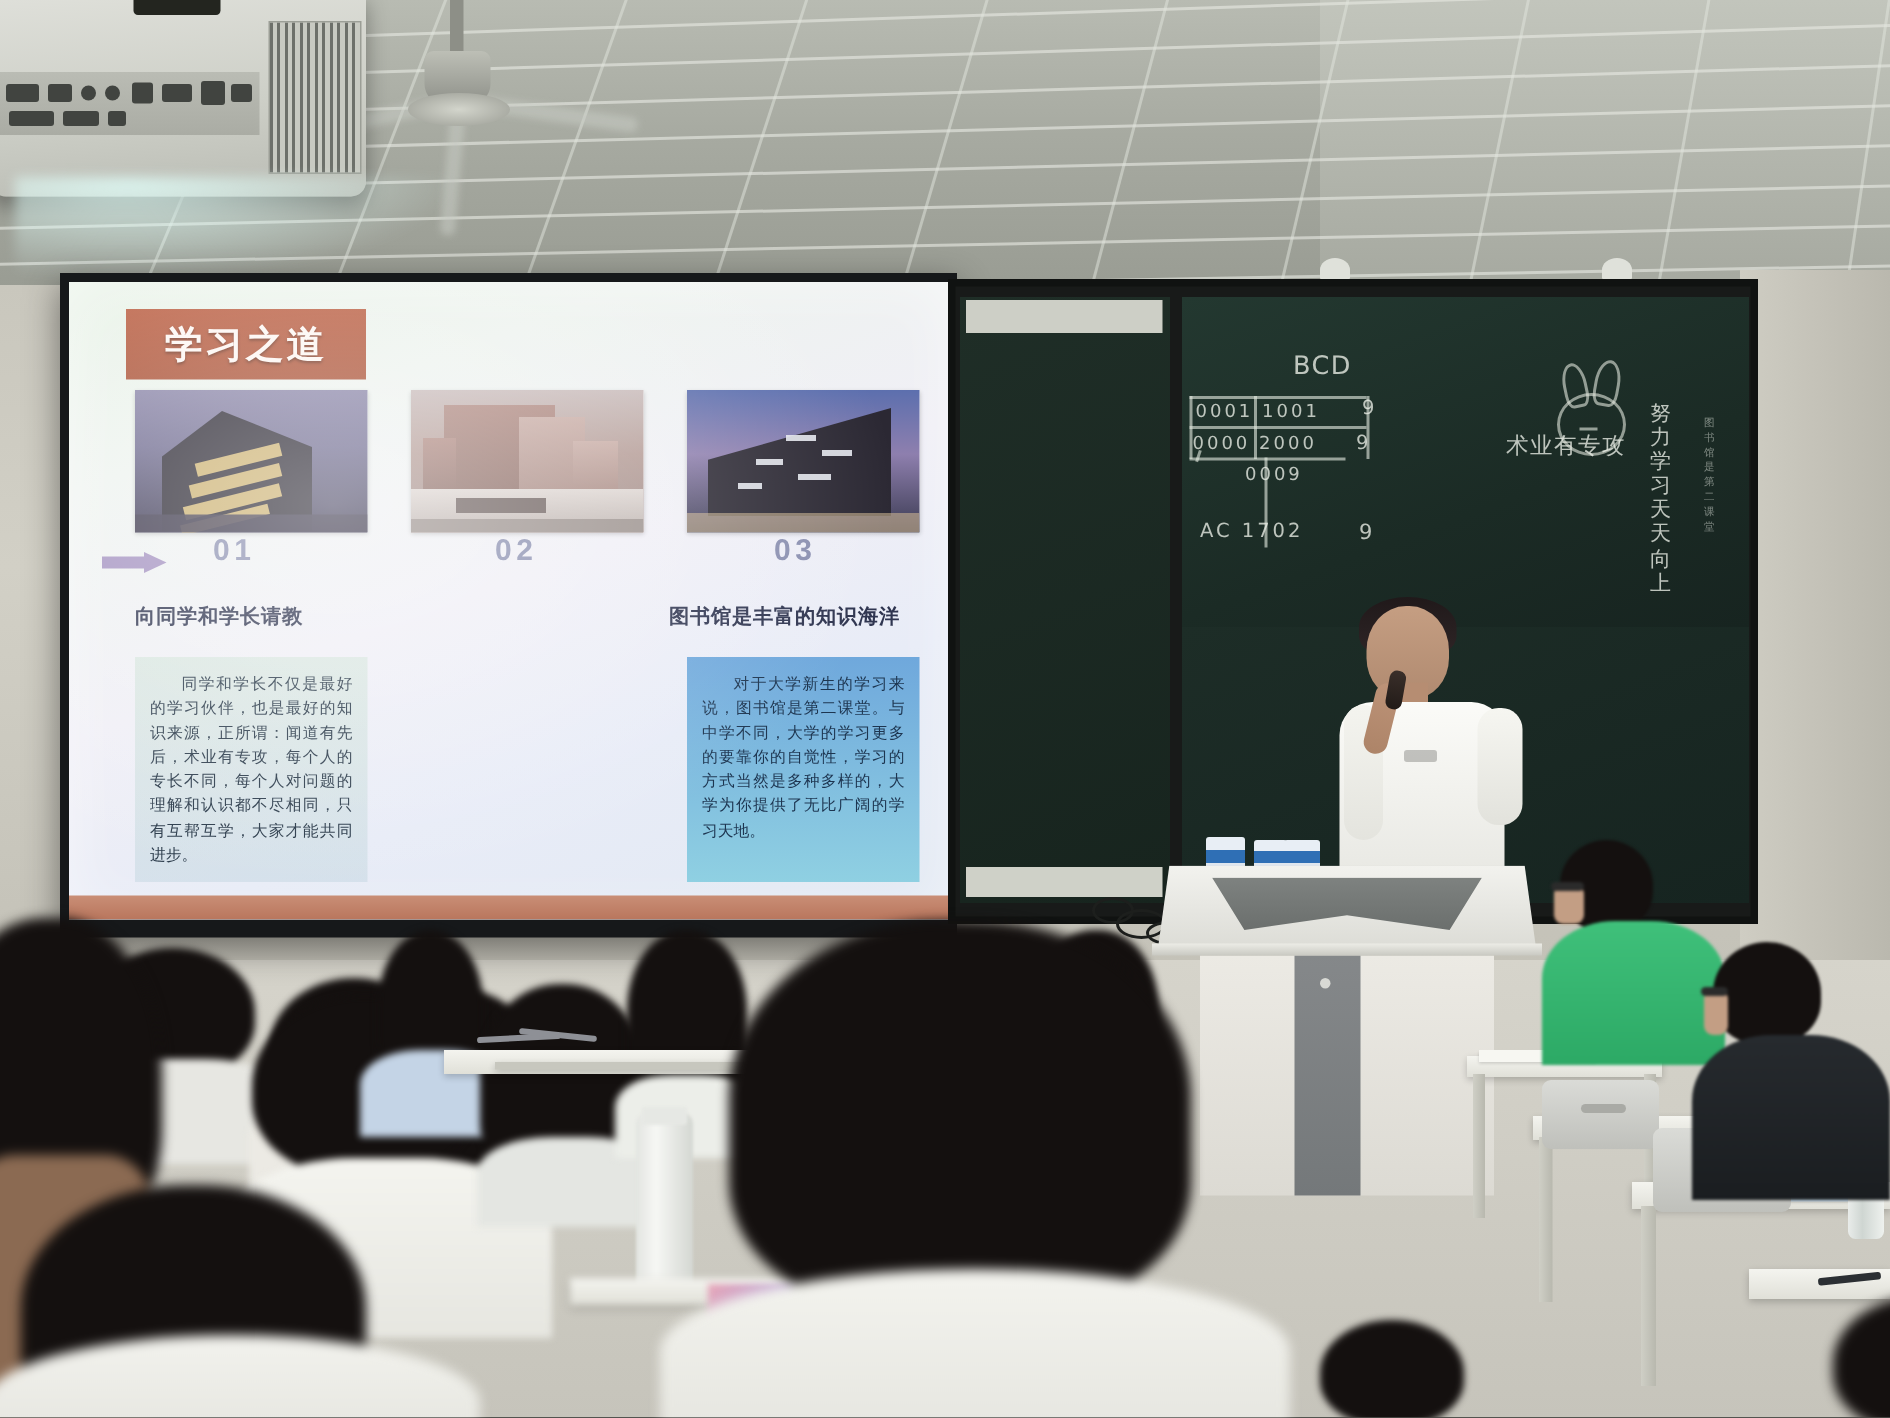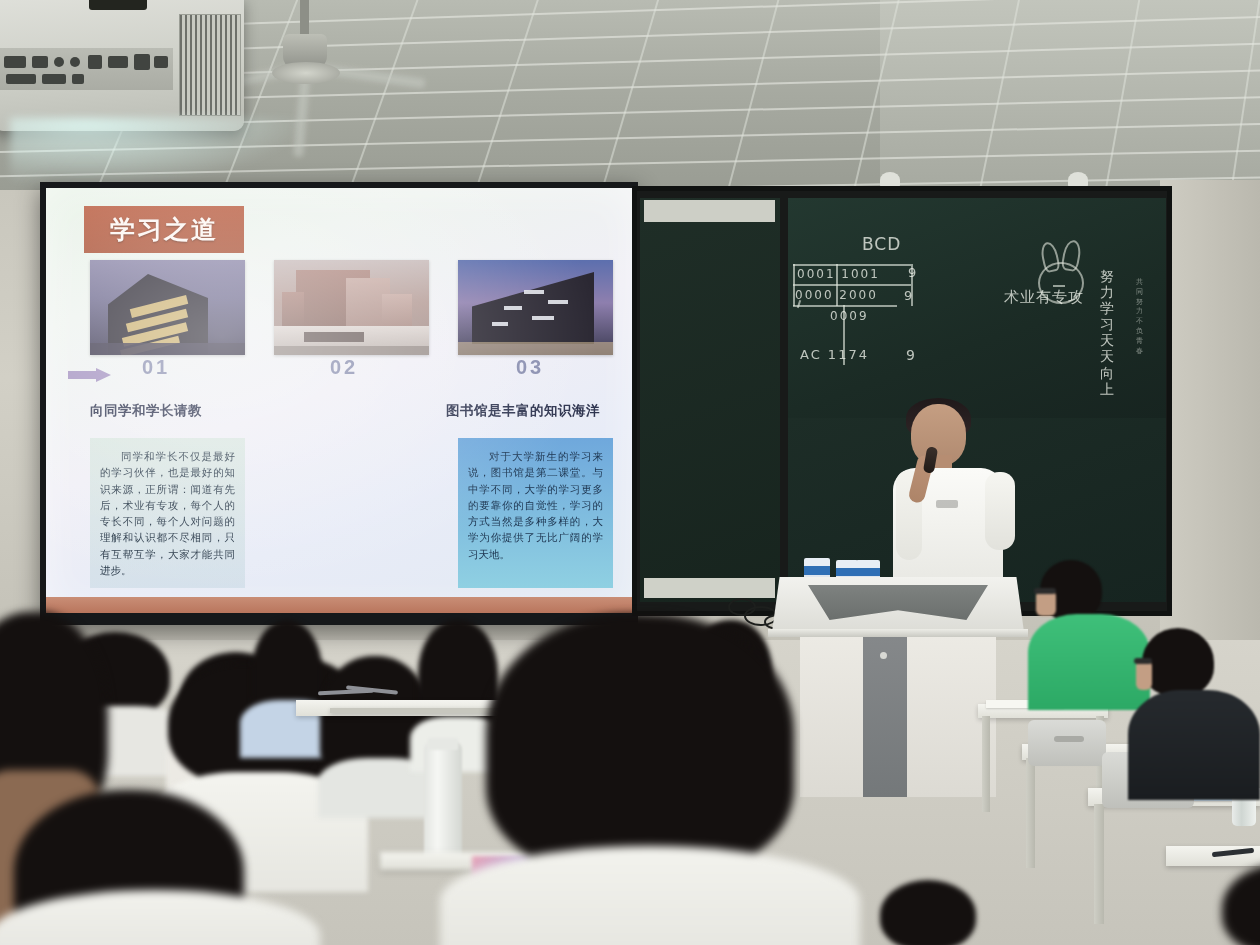--- a/index.html
+++ b/index.html
@@ -331,35 +331,35 @@
   <div class="chalk-line" style="left:793px;top:284px;width:118px;height:1.5px;"></div>
   <div class="chalk-line" style="left:793px;top:305px;width:104px;height:1.5px;"></div>
   <div class="chalk-line" style="left:793px;top:264px;width:1.5px;height:42px;"></div>
   <div class="chalk-line" style="left:836px;top:264px;width:1.5px;height:42px;"></div>
   <div class="chalk-line" style="left:911px;top:264px;width:1.5px;height:42px;"></div>
   <div class="chalk-line" style="left:843px;top:305px;width:1.5px;height:60px;"></div>
 
   <div class="chalk" style="left:797px;top:267px;font-size:12px;letter-spacing:2px;">0001 1001</div>
   <div class="chalk" style="left:795px;top:288px;font-size:12px;letter-spacing:2px;">0000 2000</div>
   <div class="chalk" style="left:830px;top:309px;font-size:12px;letter-spacing:2px;">0009</div>
-  <div class="chalk" style="left:800px;top:347px;font-size:13px;letter-spacing:2px;">AC 1174</div>
+  <div class="chalk" style="left:800px;top:347px;font-size:13px;letter-spacing:2px;">AC 1702</div>
 
   <div class="chalk" style="left:908px;top:265px;font-size:13px;">9</div>
   <div class="chalk" style="left:904px;top:288px;font-size:13px;">9</div>
   <div class="chalk" style="left:906px;top:347px;font-size:14px;">9</div>
   <div class="chalk-line" style="left:798px;top:300px;width:1.5px;height:8px;transform:rotate(18deg);"></div>
 
   <div class="rabbit" style="left:1038px;top:262px;width:42px;height:38px;"></div>
   <div class="rabbit" style="left:1042px;top:242px;width:12px;height:26px;border-radius:50% 50% 30% 30%;transform:rotate(-12deg);"></div>
   <div class="rabbit" style="left:1063px;top:240px;width:13px;height:27px;border-radius:50% 50% 30% 30%;transform:rotate(10deg);"></div>
   <div class="chalk-line" style="left:1053px;top:285px;width:12px;height:1.5px;"></div>
 
   <div class="chalk" style="left:1004px;top:288px;font-size:15px;letter-spacing:1px;">术业有专攻</div>
   <div class="chalk" style="left:1100px;top:268px;font-size:14px;width:20px;line-height:1.15;word-break:break-all;">努力学习天天向上</div>
-  <div class="chalk" style="left:1136px;top:278px;font-size:7px;width:8px;line-height:1.4;word-break:break-all;opacity:.6;">共同努力不负青春</div>
+  <div class="chalk" style="left:1136px;top:278px;font-size:7px;width:8px;line-height:1.4;word-break:break-all;opacity:.6;">图书馆是第二课堂</div>
 
   <div class="cable" style="left:728px;top:598px;width:24px;height:14px;border-color:#1d1f1d;"></div>
   <div class="cable" style="left:744px;top:606px;width:30px;height:16px;border-color:#1d1f1d;"></div>
   <div class="cable" style="left:764px;top:614px;width:26px;height:12px;border-color:#1d1f1d;"></div>
 
   <div class="stu">
     <div class="p-hair"></div>
     <div class="p-head"></div>
     <div class="p-neck"></div>
     <div class="p-body"></div>

